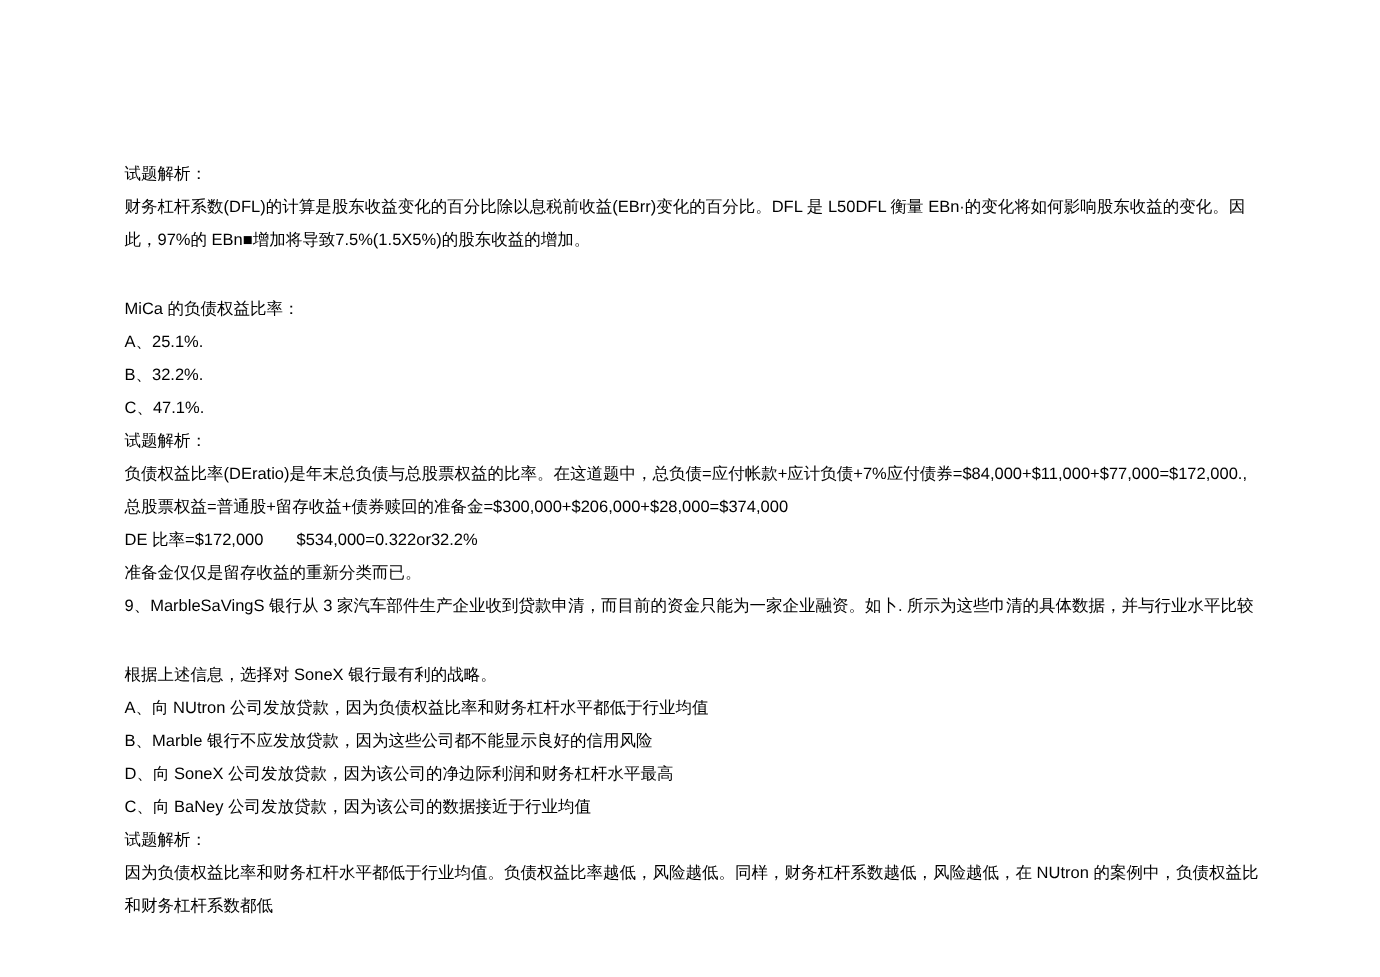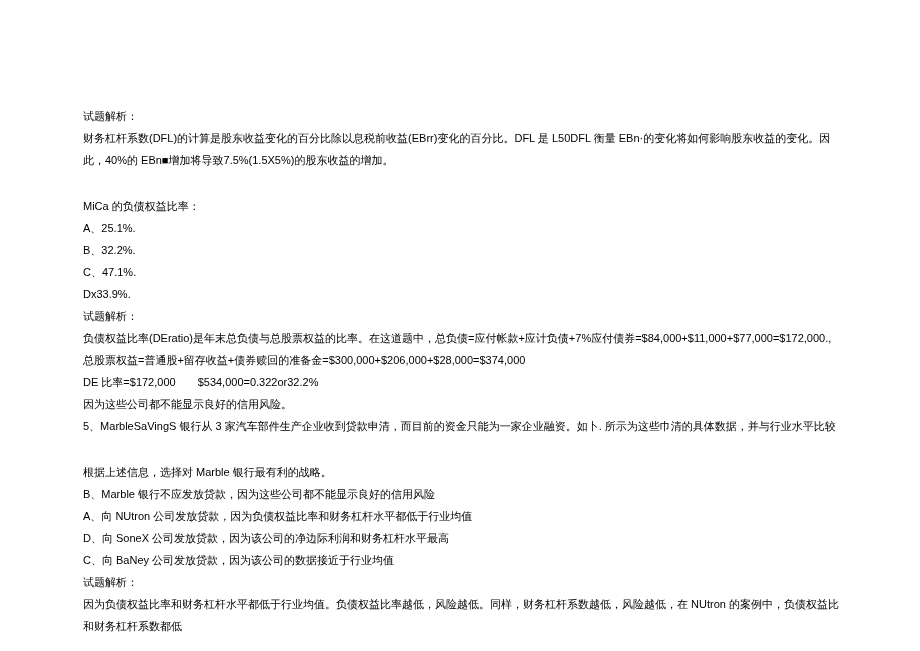--- a/index.html
+++ b/index.html
@@ -21,33 +21,32 @@
     }
     .spacer {
       height: 22px;
     }
   </style>
 </head>
 <body>
 
 <div class="content">
   <p>试题解析：</p>
-  <p>财务杠杆系数(DFL)的计算是股东收益变化的百分比除以息税前收益(EBrr)变化的百分比。DFL 是 L50DFL 衡量 EBn·的变化将如何影响股东收益的变化。因此，40%的 EBn■增加将导致7.5%(1.5X5%)的股东收益的增加。</p>
+  <p>财务杠杆系数(DFL)的计算是股东收益变化的百分比除以息税前收益(EBrr)变化的百分比。DFL 是 L50DFL 衡量 EBn·的变化将如何影响股东收益的变化。因此，97%的 EBn■增加将导致7.5%(1.5X5%)的股东收益的增加。</p>
   <div class="spacer"></div>
   <p>MiCa 的负债权益比率：</p>
   <p>A、25.1%.</p>
   <p>B、32.2%.</p>
   <p>C、47.1%.</p>
-  <p>Dx33.9%.</p>
   <p>试题解析：</p>
   <p>负债权益比率(DEratio)是年末总负债与总股票权益的比率。在这道题中，总负债=应付帐款+应计负债+7%应付债券=$84,000+$11,000+$77,000=$172,000.,总股票权益=普通股+留存收益+债券赎回的准备金=$300,000+$206,000+$28,000=$374,000</p>
   <p>DE 比率=$172,000  $534,000=0.322or32.2%</p>
-  <p>因为这些公司都不能显示良好的信用风险。</p>
-  <p>5、MarbleSaVingS 银行从 3 家汽车部件生产企业收到贷款申清，而目前的资金只能为一家企业融资。如卜. 所示为这些巾清的具体数据，并与行业水平比较</p>
+  <p>准备金仅仅是留存收益的重新分类而已。</p>
+  <p>9、MarbleSaVingS 银行从 3 家汽车部件生产企业收到贷款申清，而目前的资金只能为一家企业融资。如卜. 所示为这些巾清的具体数据，并与行业水平比较</p>
   <div class="spacer"></div>
-  <p>根据上述信息，选择对 Marble 银行最有利的战略。</p>
+  <p>根据上述信息，选择对 SoneX 银行最有利的战略。</p>
+  <p>A、向 NUtron 公司发放贷款，因为负债权益比率和财务杠杆水平都低于行业均值</p>
   <p>B、Marble 银行不应发放贷款，因为这些公司都不能显示良好的信用风险</p>
-  <p>A、向 NUtron 公司发放贷款，因为负债权益比率和财务杠杆水平都低于行业均值</p>
   <p>D、向 SoneX 公司发放贷款，因为该公司的净边际利润和财务杠杆水平最高</p>
   <p>C、向 BaNey 公司发放贷款，因为该公司的数据接近于行业均值</p>
   <p>试题解析：</p>
   <p>因为负债权益比率和财务杠杆水平都低于行业均值。负债权益比率越低，风险越低。同样，财务杠杆系数越低，风险越低，在 NUtron 的案例中，负债权益比和财务杠杆系数都低</p>
 </div>
 
 </body></html>

